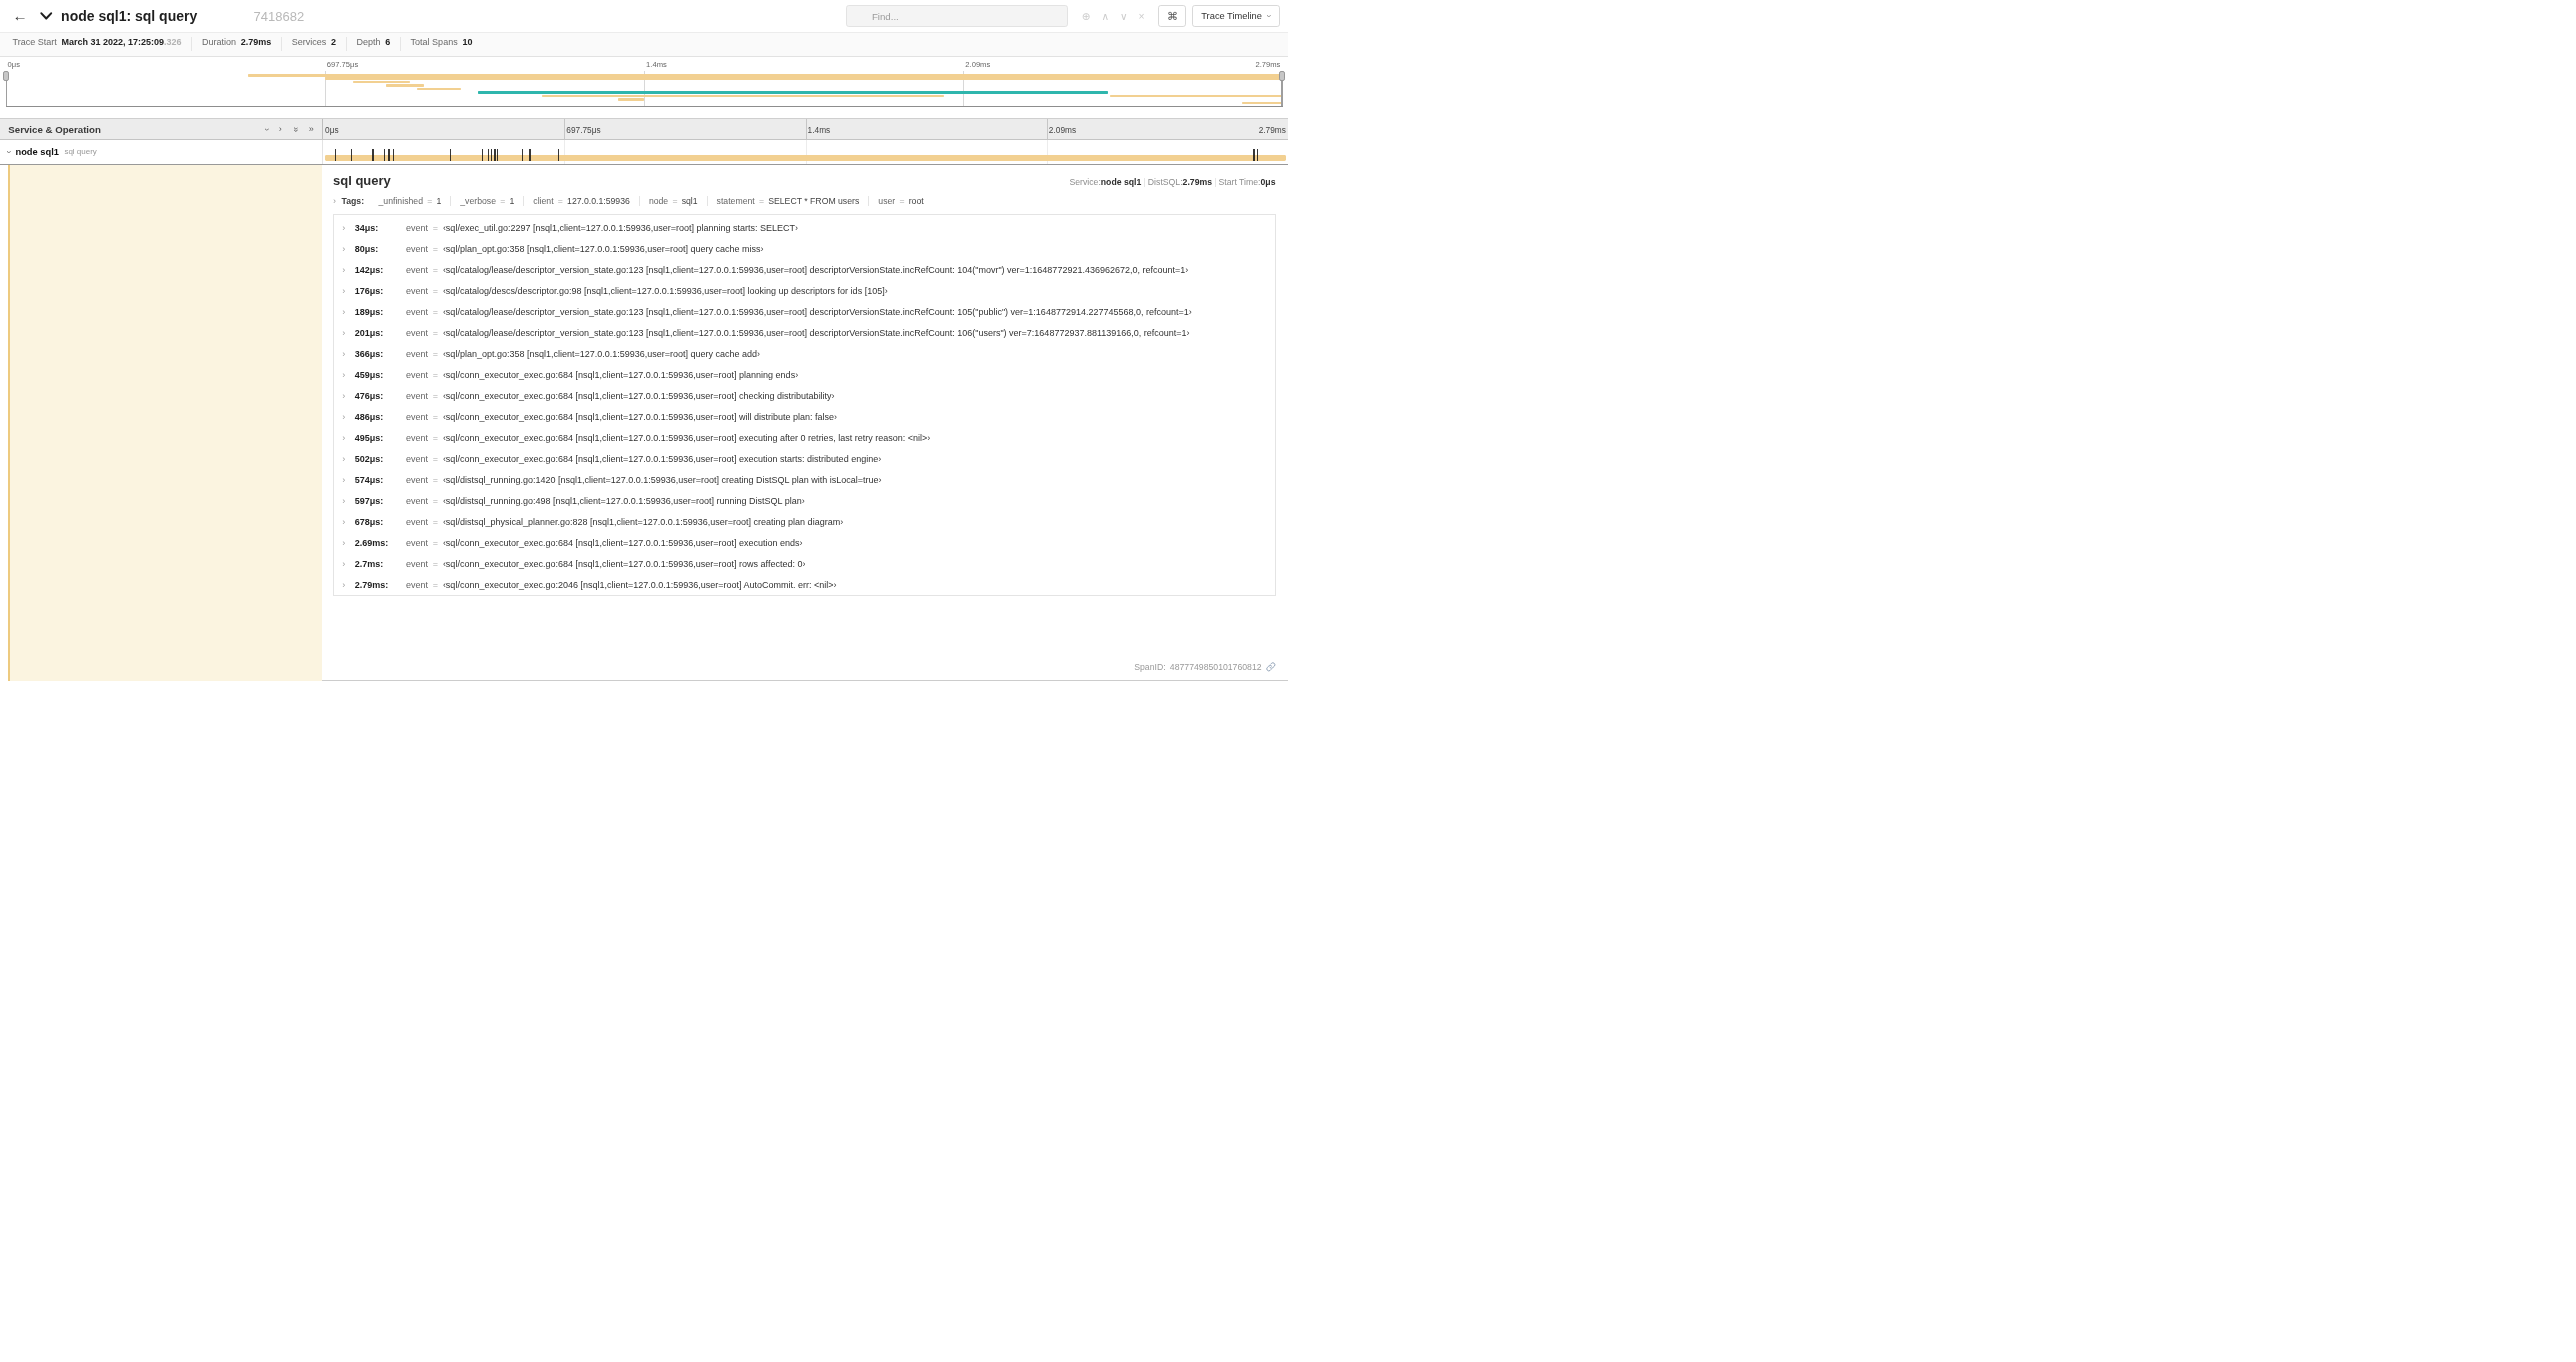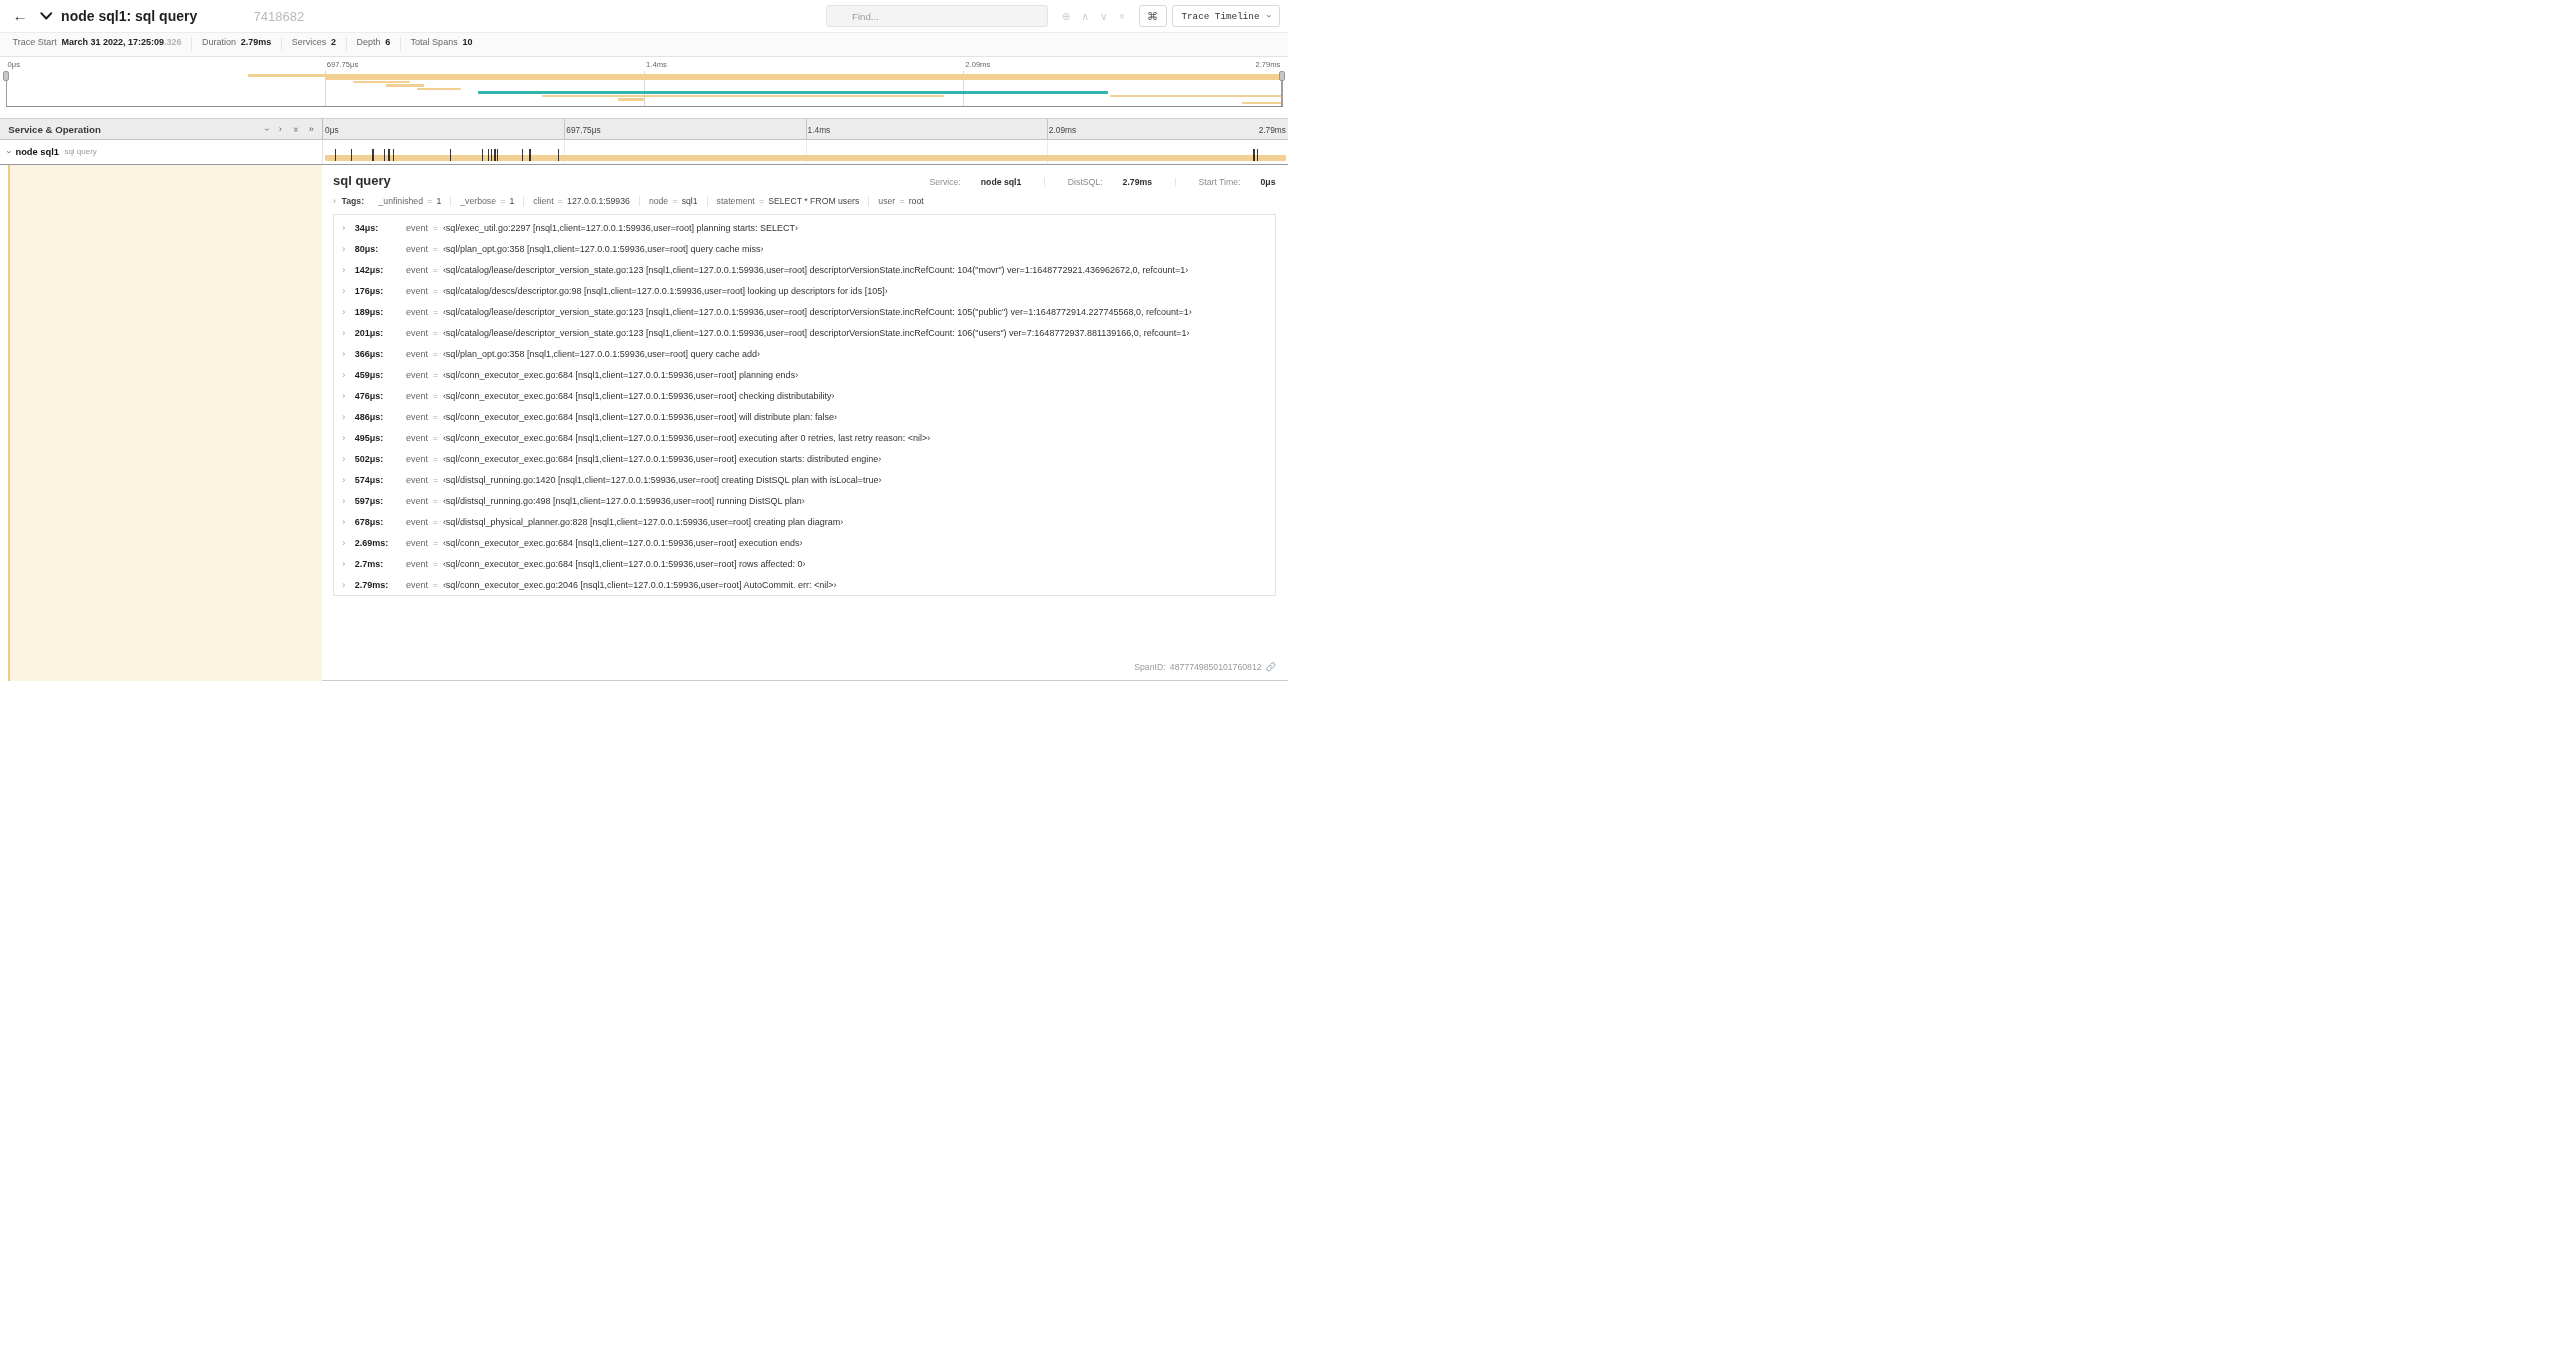--- a/index.html
+++ b/index.html
@@ -16,21 +16,21 @@
   .back-button { border: none; background: none; font-size: 15.2px; color: #333; cursor: pointer; width: 23.5px; height: 23.5px; line-height: 23.5px; }
   .title-chevron { display: inline-flex; align-items: center; margin: 0 1.4px; cursor: pointer; }
   .page-title { font-size: 14px; font-weight: bold; color: #1f1f1f; display: flex; align-items: baseline; gap: 48px; }
   .trace-id { font-size: 13px; font-weight: normal; color: #b9b9b9; margin-left: 8.3px; }
   .topbar-right { margin-left: auto; display: flex; align-items: center; gap: 5.5px; }
   .find-input { width: 222px; height: 22px; background: #f4f4f4; border: 0.7px solid #e3e3e3; border-radius: 2.8px; padding: 0 25px; font-size: 9.7px; color: #333; font-family: inherit; }
   .find-input::placeholder { color: #9b9b9b; }
   .result-nav { display: flex; align-items: center; gap: 11px; padding: 0 8.3px; color: #cccccc; font-size: 10.4px; }
   .nav-icon { cursor: default; }
   .kbd-button { height: 22px; min-width: 28px; background: #fff; border: 0.7px solid #d9d9d9; border-radius: 2.8px; font-size: 11px; color: #555; cursor: pointer; }
-  .view-selector { height: 22px; background: #fff; border: 0.7px solid #d9d9d9; border-radius: 2.8px; padding: 0 8.3px; font-size: 9.3px; color: #333; display: flex; align-items: center; gap: 5.5px; cursor: pointer; font-family: Liberation Mono, monospace; }
+  .view-selector { height: 22px; background: #fff; border: 0.7px solid #d9d9d9; border-radius: 2.8px; padding: 0 8.3px; font-size: 9.3px; color: #333; display: flex; align-items: center; gap: 5.5px; cursor: pointer; font-family: Liberation Sans, sans-serif; }
   .sm-chev { display: inline-block; transform: rotate(90deg); color: #777; font-size: 9px; }
 
   
   .summary-bar { height: 23.5px; flex: 0 0 23.5px; display: flex; align-items: center; background: #fafafa; border-bottom: 0.7px solid #e2e2e2; padding: 0 2.8px; font-size: 9px; }
   .summary-item { padding: 0 9.7px; display: flex; align-items: baseline; border-right: 0.7px solid #e6e6e6; height: 14px; }
   .summary-item:last-child { border-right: none; }
   .sum-label { color: #696969; margin-right: 4.8px; }
   .sum-value { font-weight: bold; color: #222; }
   .sum-muted { font-weight: bold; color: #b3b3b3; }
 
@@ -67,21 +67,21 @@
   .span-bar { position: absolute; left: 0.2%; right: 0.2%; bottom: 2.8px; height: 6.2px; border-radius: 1.4px; z-index: 1; }
   .log-tick { position: absolute; bottom: 2.8px; width: 1.4px; height: 11.8px; background: rgba(20,20,20,0.85); z-index: 2; }
 
   
   .detail { flex: 1; display: flex; border-top: 0.7px solid #999; min-height: 0; }
   .detail-left { width: 25%; display: flex; padding-left: 8.3px; }
   .detail-strip { flex: 1; border-left: 2.8px solid #edca7f; background: #fbf4e0; }
   .detail-right { width: 75%; display: flex; flex-direction: column; padding: 8.3px 12.5px 5.5px 11px; border-bottom: 0.7px solid #ccc; background: #fff; }
   .detail-head { display: flex; align-items: baseline; }
   .detail-title { font-size: 13px; font-weight: bold; color: #2e2e2e; }
-  .detail-meta { margin-left: auto; display: flex; align-items: flex-start; gap: 20px; font-size: 8.7px; }
+  .detail-meta { margin-left: auto; display: flex; align-items: flex-start; gap: 0; font-size: 8.7px; }
   .meta-label { color: #8c8c8c; }
   .meta-value { font-weight: bold; color: #2e2e2e; }
   .meta-sep { color: #ddd; margin: 0 2.1px; }
 
   .chev { color: #999; font-size: 9px; }
   .chev.down { display: inline-block; transform: rotate(90deg); }
 
   .tags-row { display: flex; align-items: center; margin-top: 8.3px; padding-bottom: 4.8px; font-size: 8.7px; }
   .tags-label { font-weight: bold; color: #404040; margin: 0 5.5px 0 5.5px; }
   .tags-items { display: flex; align-items: flex-start; }

